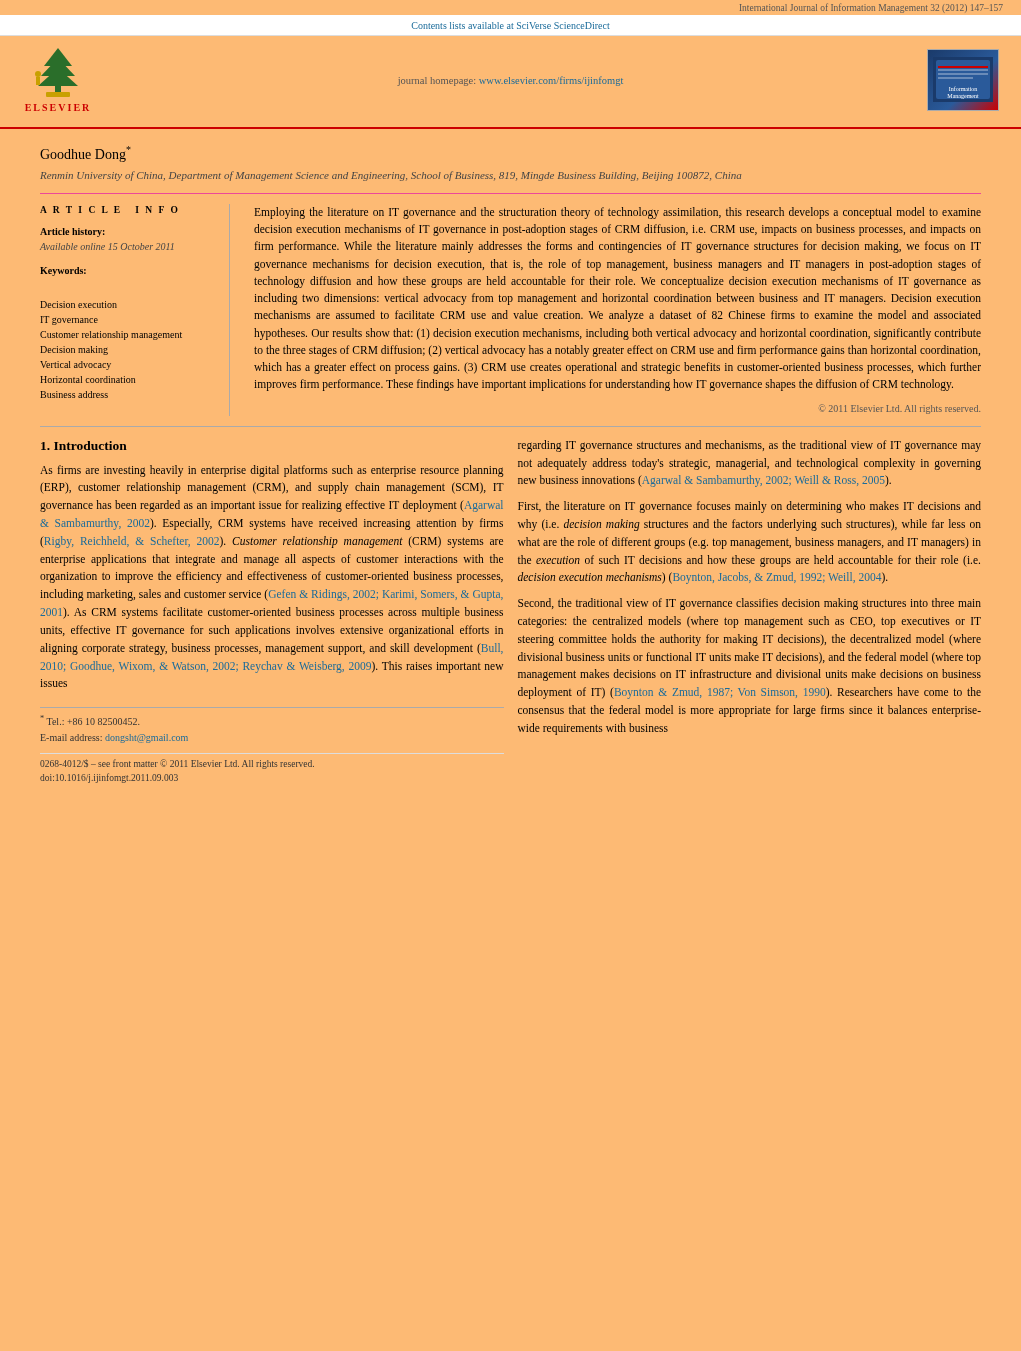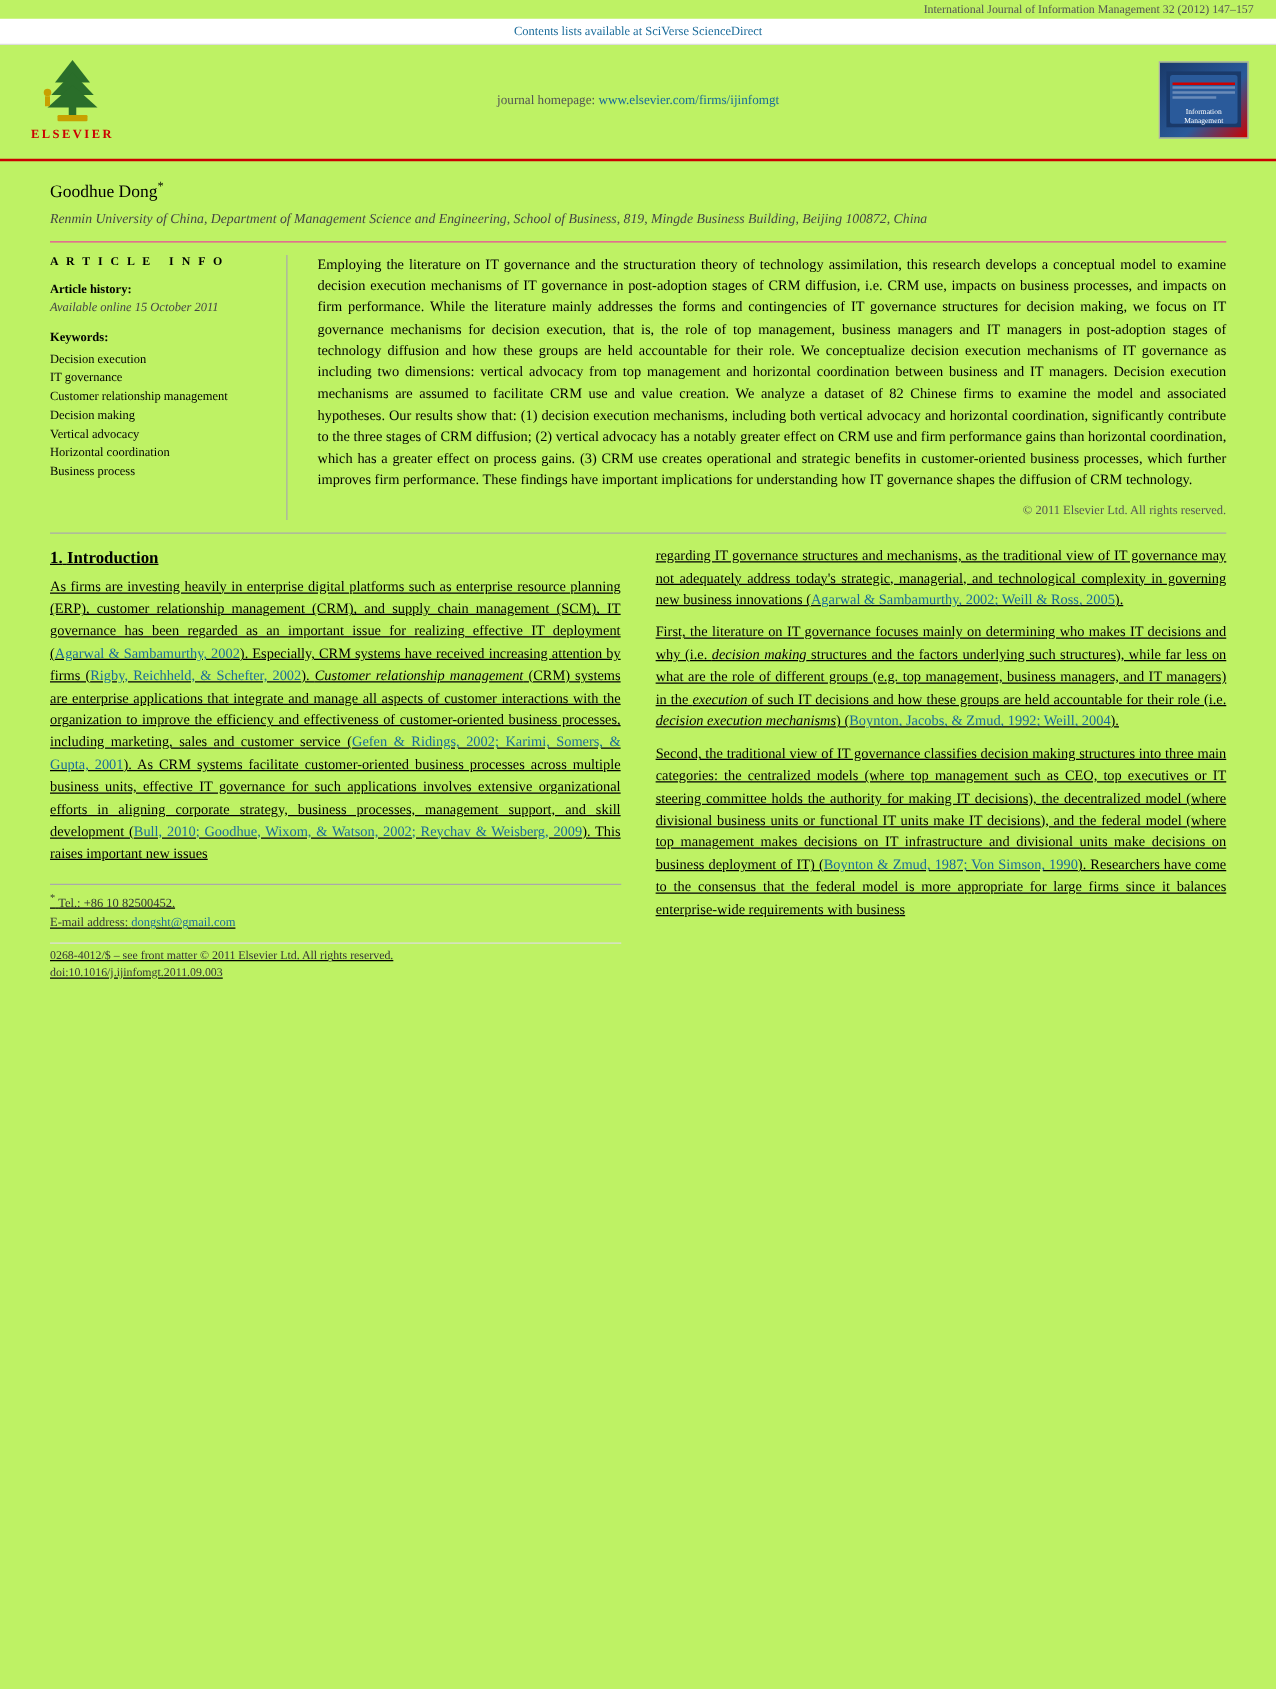--- a/index.html
+++ b/index.html
@@ -6,21 +6,21 @@
     body {
       font-family: "Times New Roman", Times, serif;
       background: #fff;
       color: #000;
       font-size: 13px;
       line-height: 1.4;
     }
     .page {
       width: 1021px;
       min-height: 1351px;
-      background: #bef264;
+      background: #fdba74;
       padding: 0;
       position: relative;
     }
     
     .journal-header {
       border-bottom: 2px solid #c00;
       padding: 0 0 6px 0;
     }
     .journal-top-bar {
       background: #fff;
@@ -153,21 +153,21 @@
       font-size: 10px;
       color: #444;
       font-style: italic;
       margin-bottom: 4px;
     }
     .keywords-label {
       font-size: 10px;
       font-weight: bold;
       color: #000;
       margin-top: 10px;
-      margin-bottom: 3px;
+      margin-bottom: 20px;
     }
     .keyword-item {
       font-size: 10px;
       color: #000;
       margin-bottom: 1px;
     }
     .abstract-text {
       font-size: 11.5px;
       line-height: 1.5;
       color: #000;
@@ -181,23 +181,22 @@
     }
     
     .hr-divider {
       border: none;
       border-top: 1px solid #aaa;
       margin: 10px 0;
     }
     
     .body-cols {
       display: flex;
-      gap: 28px;
+      gap: 14px;
       margin-top: 6px;
-      text-decoration: underline;
     }
     .body-col {
       flex: 1;
     }
     .section-title {
       font-size: 13.5px;
       font-weight: bold;
       color: #000;
       margin-bottom: 6px;
     }
@@ -299,21 +298,21 @@
         <div class="section-heading">A R T I C L E &nbsp; I N F O</div>
         <div class="article-info-label">Article history:</div>
         <div class="article-info-value">Available online 15 October 2011</div>
         <div class="keywords-label">Keywords:</div>
         <div class="keyword-item">Decision execution</div>
         <div class="keyword-item">IT governance</div>
         <div class="keyword-item">Customer relationship management</div>
         <div class="keyword-item">Decision making</div>
         <div class="keyword-item">Vertical advocacy</div>
         <div class="keyword-item">Horizontal coordination</div>
-        <div class="keyword-item">Business process</div>
+        <div class="keyword-item">Business address</div>
       </div>
 
       <div class="right-col">
         <div class="abstract-text">Employing the literature on IT governance and the structuration theory of technology assimilation, this research develops a conceptual model to examine decision execution mechanisms of IT governance in post-adoption stages of CRM diffusion, i.e. CRM use, impacts on business processes, and impacts on firm performance. While the literature mainly addresses the forms and contingencies of IT governance structures for decision making, we focus on IT governance mechanisms for decision execution, that is, the role of top management, business managers and IT managers in post-adoption stages of technology diffusion and how these groups are held accountable for their role. We conceptualize decision execution mechanisms of IT governance as including two dimensions: vertical advocacy from top management and horizontal coordination between business and IT managers. Decision execution mechanisms are assumed to facilitate CRM use and value creation. We analyze a dataset of 82 Chinese firms to examine the model and associated hypotheses. Our results show that: (1) decision execution mechanisms, including both vertical advocacy and horizontal coordination, significantly contribute to the three stages of CRM diffusion; (2) vertical advocacy has a notably greater effect on CRM use and firm performance gains than horizontal coordination, which has a greater effect on process gains. (3) CRM use creates operational and strategic benefits in customer-oriented business processes, which further improves firm performance. These findings have important implications for understanding how IT governance shapes the diffusion of CRM technology.</div>
         <div class="copyright">© 2011 Elsevier Ltd. All rights reserved.</div>
       </div>
     </div>
 
     <hr class="hr-divider">
 

